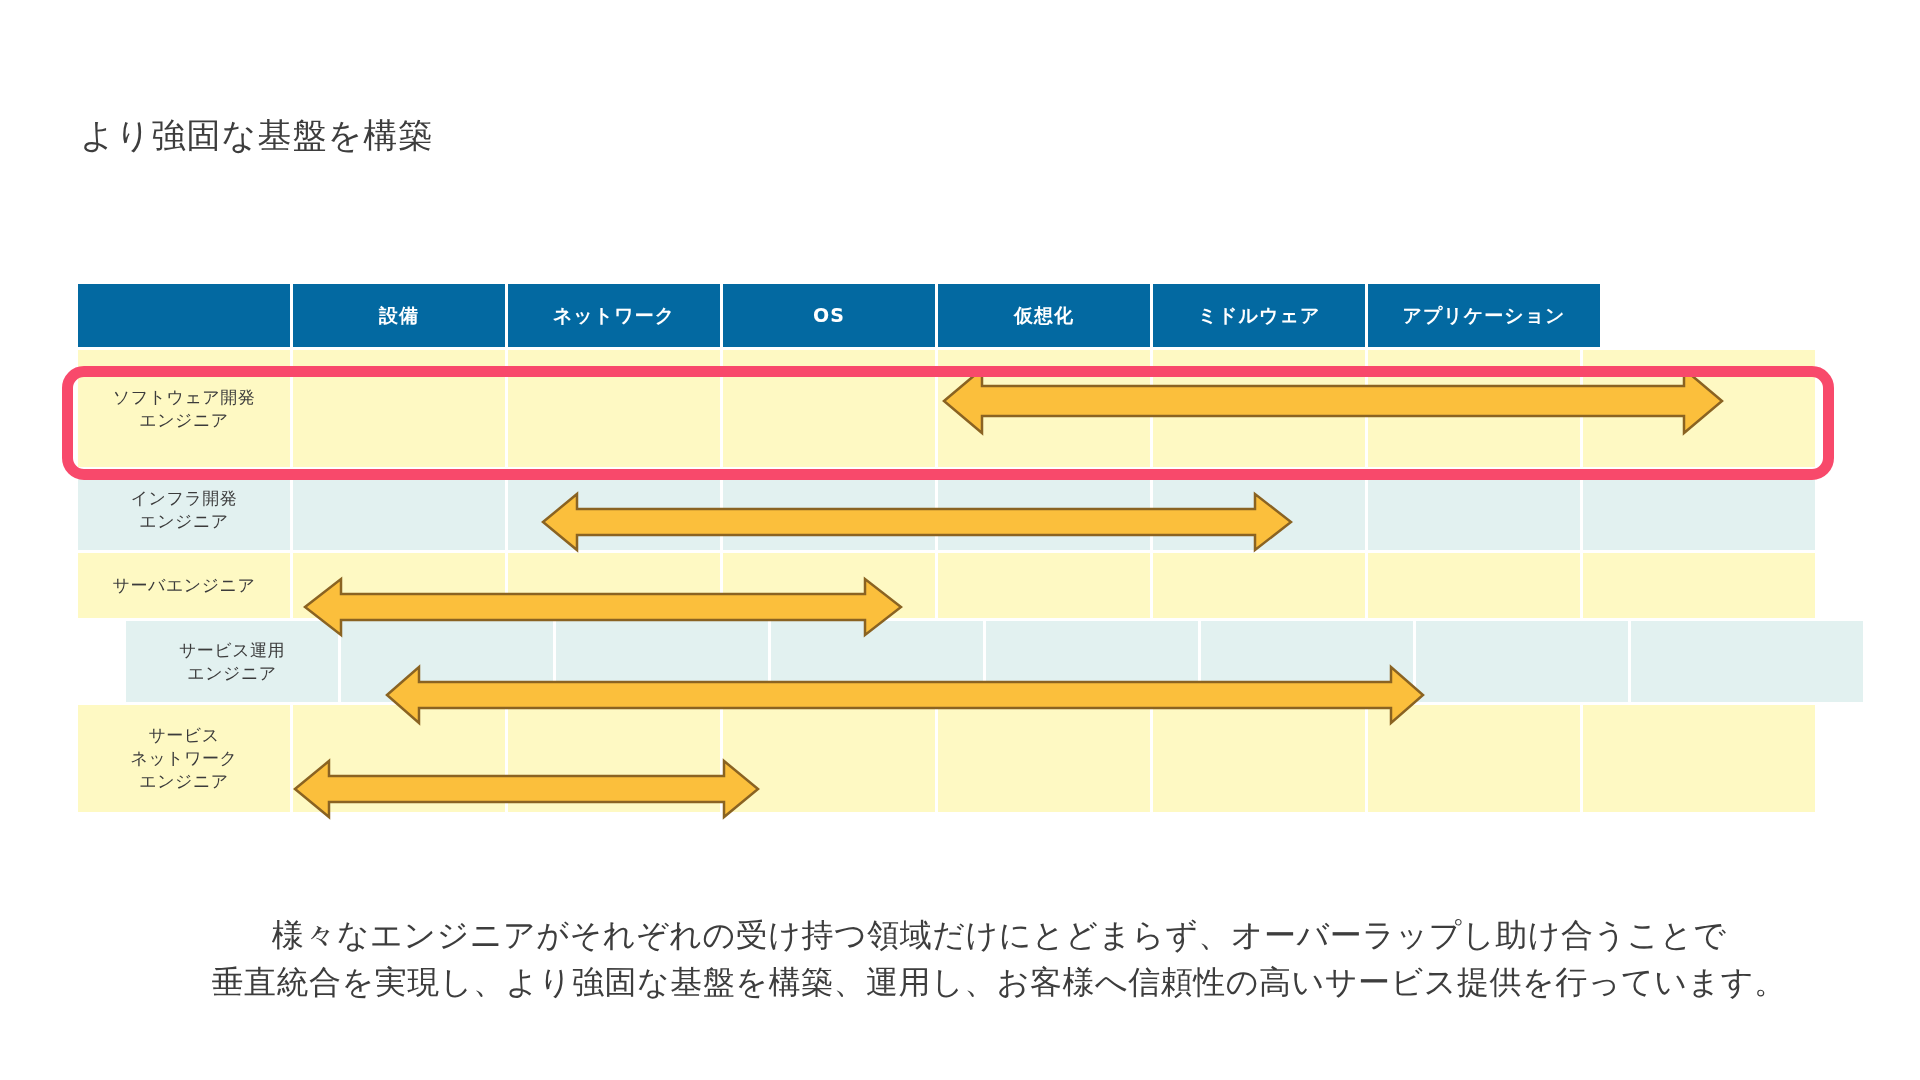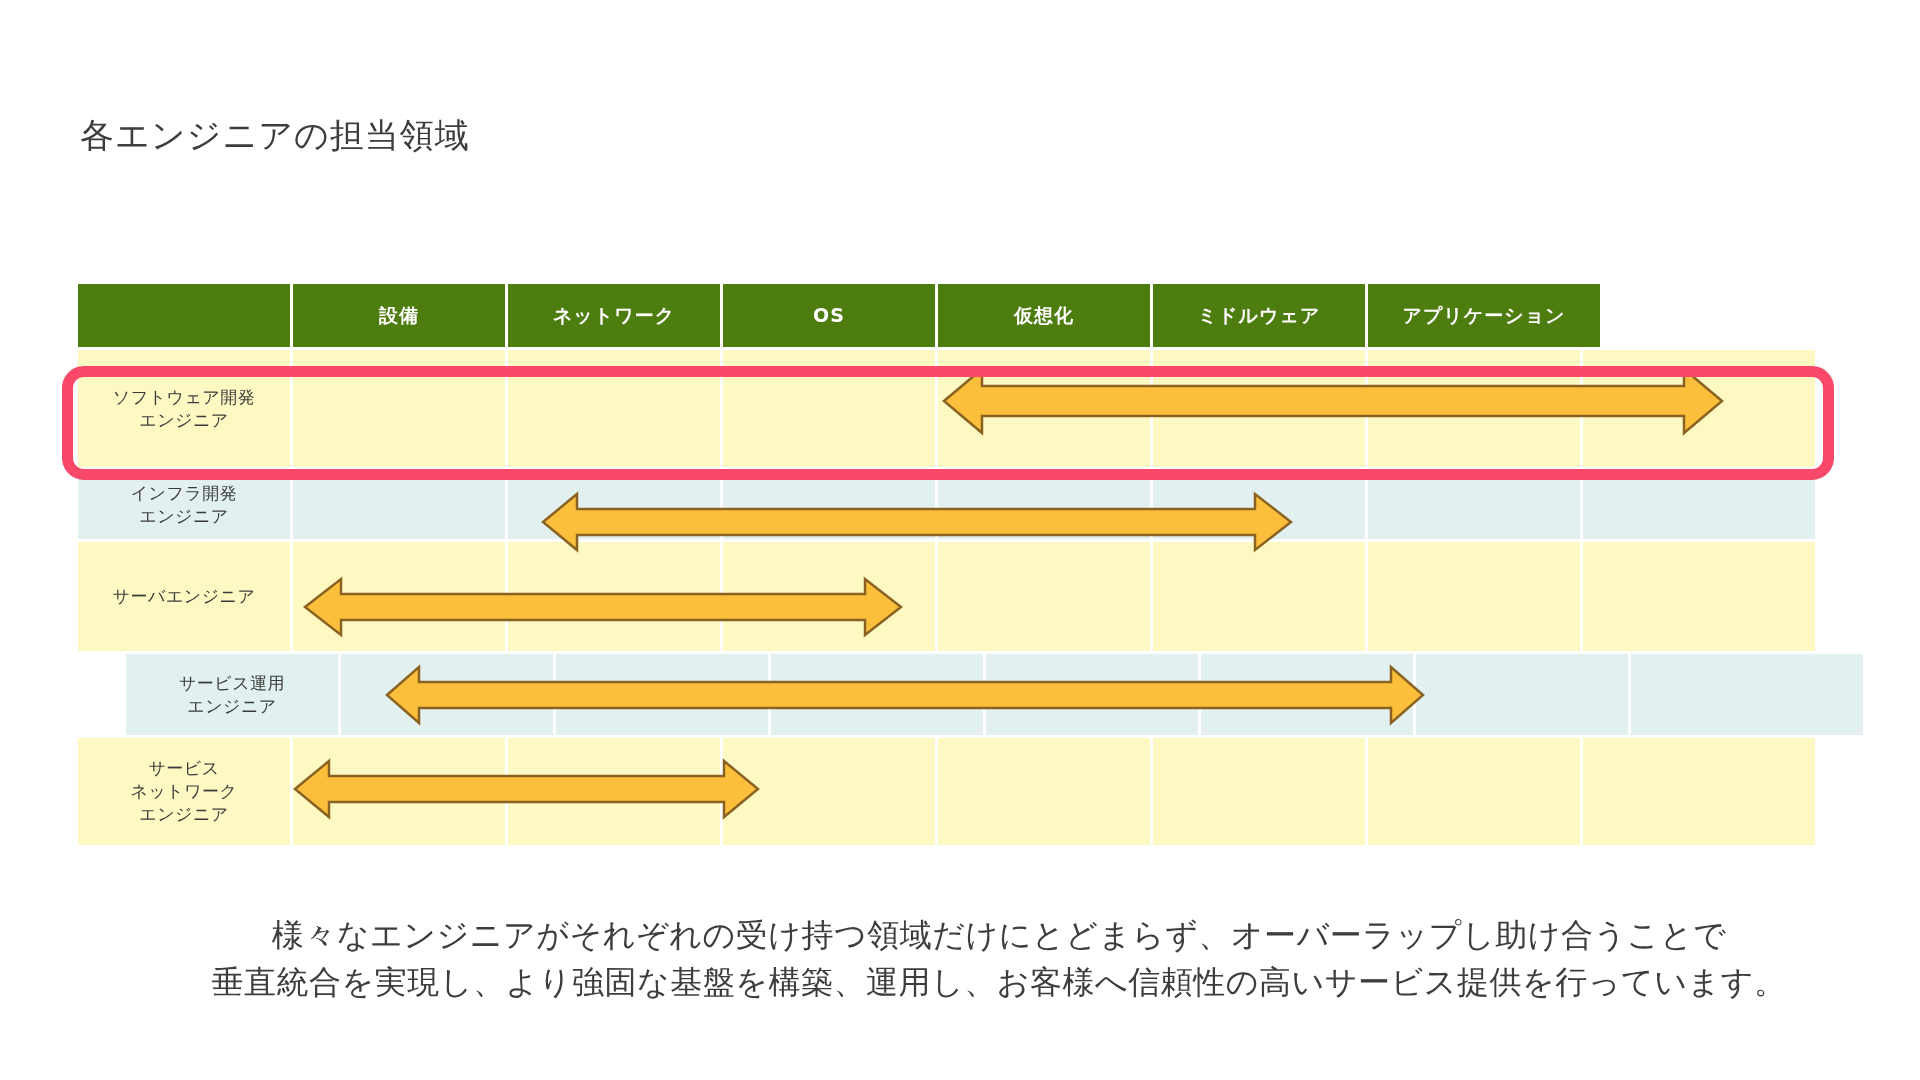--- a/index.html
+++ b/index.html
@@ -34,36 +34,36 @@
     border-right:3px solid #ffffff;
     border-bottom:3px solid #ffffff;
     display:flex;align-items:center;justify-content:center;
     text-align:center;
     font-size:17px;line-height:1.35;
     letter-spacing:.5px;
     color:#3b3b3b;
   }
   .tcell:last-child{border-right:none;}
   .head .tcell{
-    background:#4d7c0f;color:#ffffff;font-weight:bold;font-size:19px;
+    background:#0369a1;color:#ffffff;font-weight:bold;font-size:19px;
     letter-spacing:1px;
   }
   .head{height:66px;}
   .head .tcell{height:66px;}
 
   .c-label{width:215px;min-width:215px;}
   .c-col{width:215px;min-width:215px;}
   .c-last{width:232px;min-width:232px;}
 
   .band-a .tcell{background:#fef9c3;}
   .band-b .tcell{background:#e2f1f0;}
 
   .r1{height:120px;}
-  .r2{height:72px;border-radius:22px;}
-  .r3{height:112px;justify-content:space-between;}
+  .r2{height:83px;border-radius:22px;}
+  .r3{height:68px;justify-content:space-between;}
   .r4{height:84px;padding-left:48px;}
   .r5{height:110px;}
 
   
   .arrow{
     position:absolute;
     pointer-events:none;
   }
   .arrow svg{display:block;width:100%;height:100%;}
 
@@ -84,21 +84,21 @@
     font-size:32px;line-height:1.48;
     color:#3d3d3d;letter-spacing:.5px;margin-left:39px;
   }
   .footer div{white-space:nowrap;}
 </style>
 </head>
 <body>
 
 <div id="slide">
 
-  <div class="subtitle">各エンジニアの担当領域</div>
+  <div class="subtitle">より強固な基盤を構築</div>
 
   <div id="table-wrap">
 
     <div class="trow head">
       <div class="tcell c-label"></div>
       <div class="tcell c-col">設備</div>
       <div class="tcell c-col">ネットワーク</div>
       <div class="tcell c-col">OS</div>
       <div class="tcell c-col">仮想化</div>
       <div class="tcell c-col">ミドルウェア</div>

